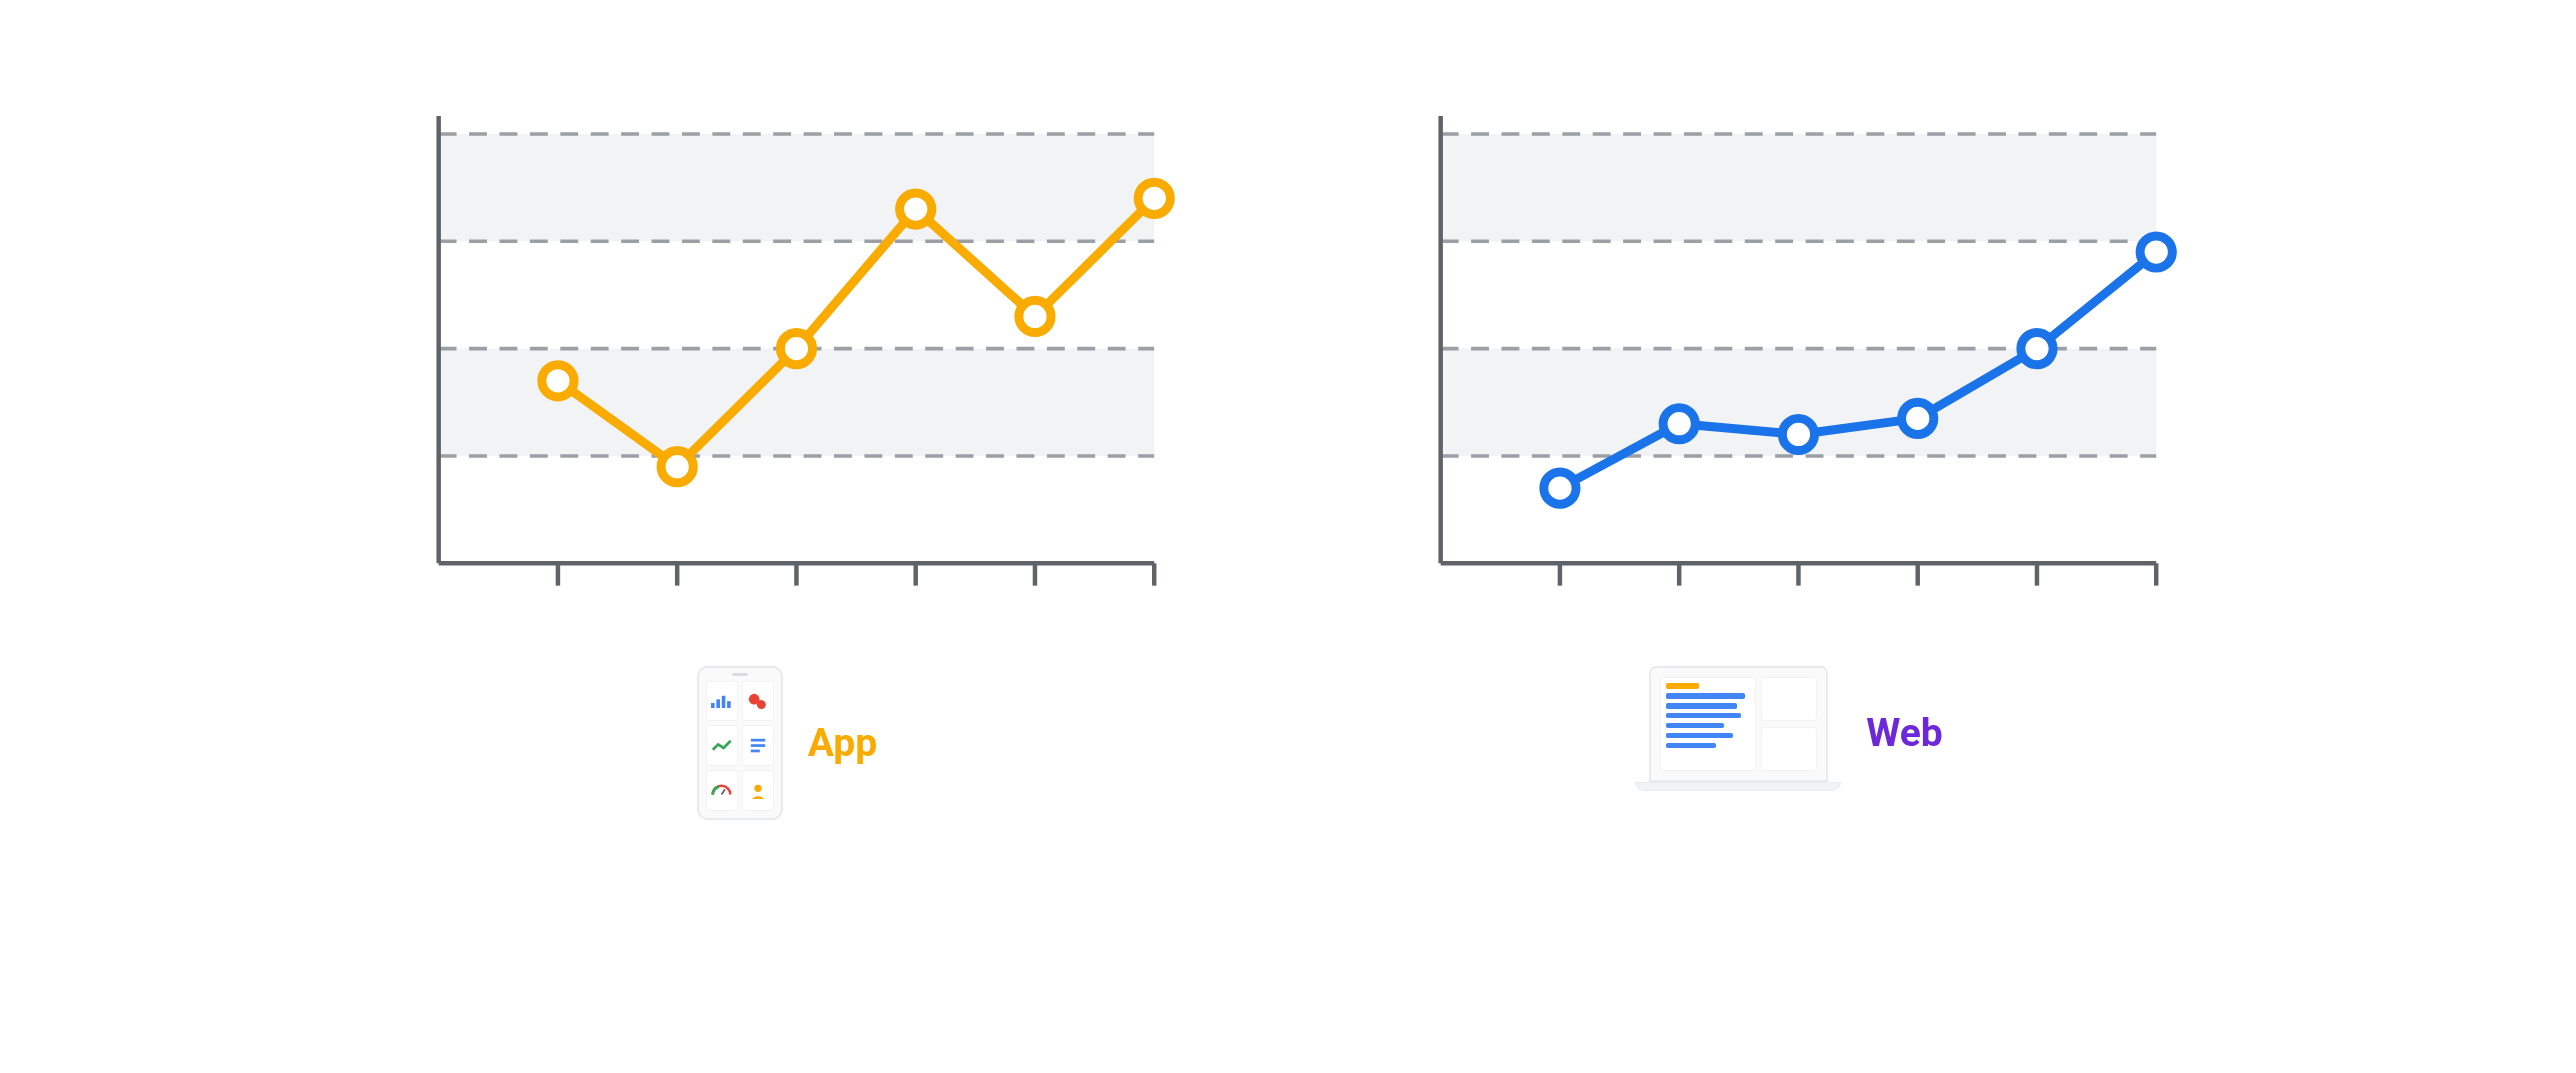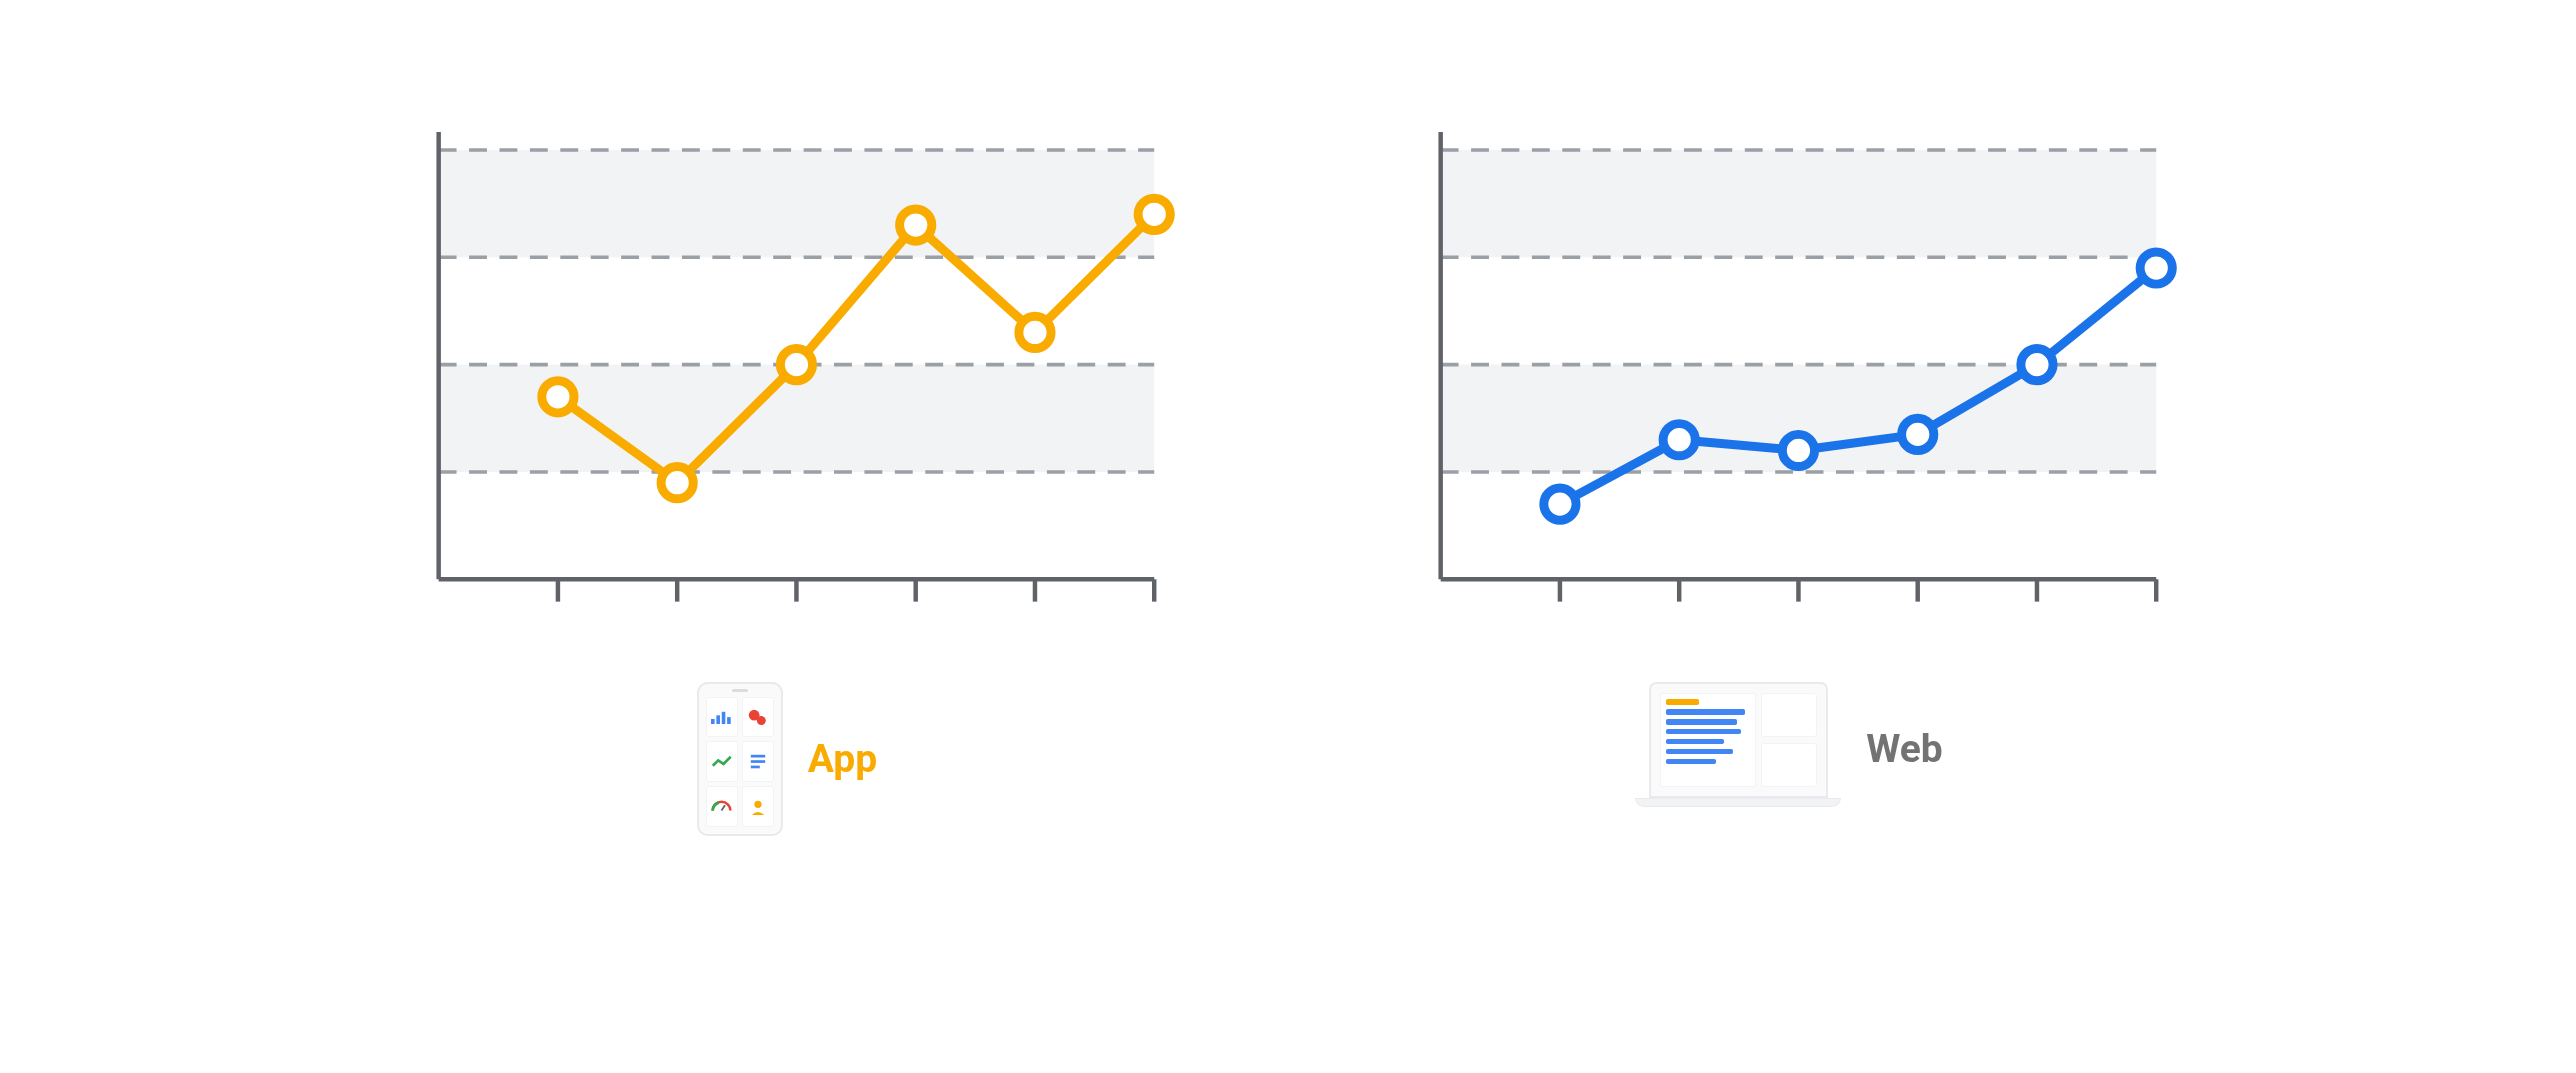--- a/index.html
+++ b/index.html
@@ -7,43 +7,42 @@
       width: 2576px;
       height: 1073px;
       background: #ffffff;
       font-family: -apple-system, BlinkMacSystemFont, "Segoe UI", Roboto, Arial, sans-serif;
       position: relative;
     }
     .charts-container {
       display: flex;
       justify-content: center;
       gap: 197px;
-      padding-top: 88px;
-      margin-top: 44px;
+      padding-top: 116px;
     }
     .chart-block {
       display: flex;
       flex-direction: column;
       align-items: center;
     }
     .chart-svg {
       display: block;
     }
     .legend {
       display: flex;
       align-items: center;
       gap: 25px;
       margin-top: 49px;
     }
     .legend-label {
       font-size: 39px;
       font-weight: 700;
     }
     .legend-app { color: #f9ab00; }
-    .legend-web { color: #737373; }
+    .legend-web { color: #6d28d9; }
     .device-phone {
       width: 86px;
       height: 154px;
       background: #fafafa;
       border: 2.7px solid #e8eaed;
       border-radius: 10.7px;
       position: relative;
       padding: 12.5px 7.2px 7.2px 7.2px;
     }
     .phone-speaker {

